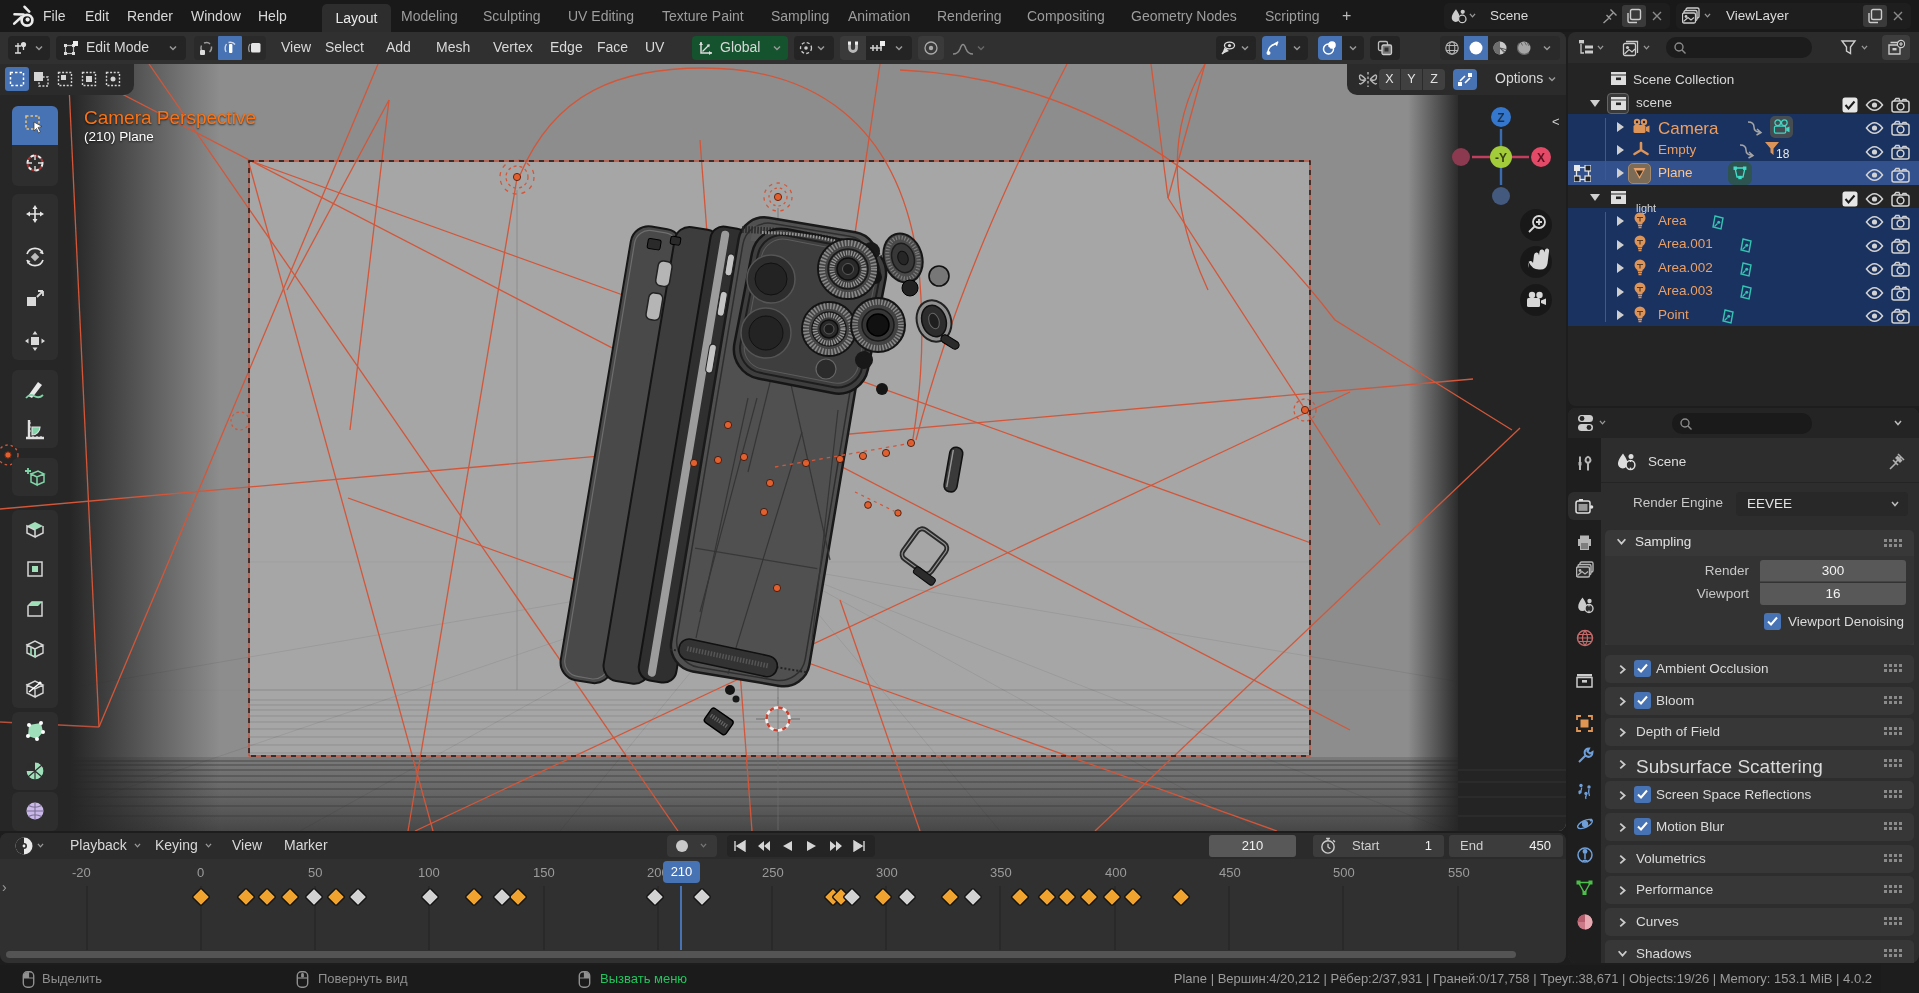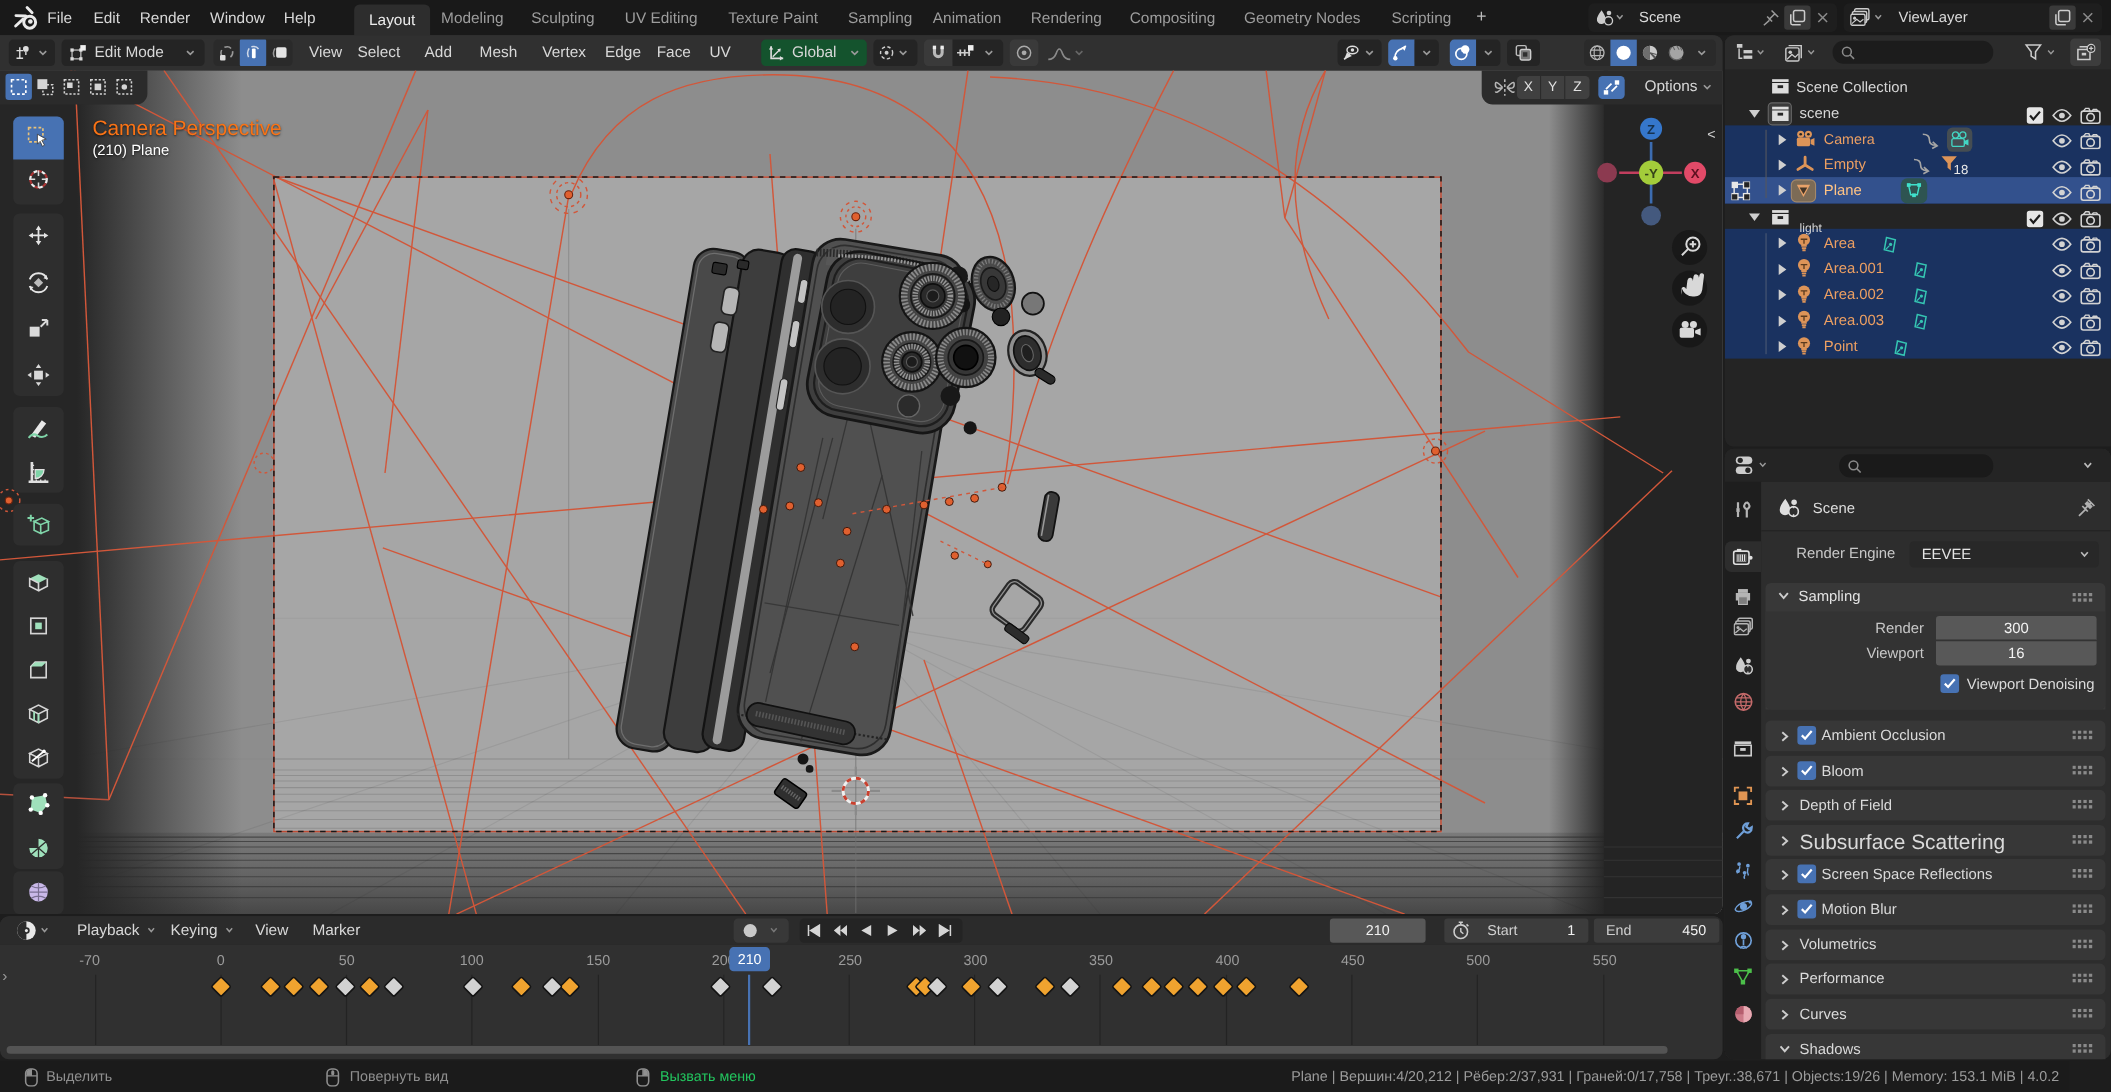--- a/index.html
+++ b/index.html
@@ -760,21 +760,21 @@
       <path d="M1 0 L8 5 L1 10 Z" fill="#cfcfcf"></path>
     </svg>
   <svg class="abs" style="left:64px;top:86px" width="18" height="17" viewBox="0 0 18 17">
     <circle cx="5" cy="4" r="3.2" fill="#dd9458"></circle>
       <circle cx="12" cy="4" r="3.2" fill="#dd9458"></circle>
     <circle cx="5" cy="4" r="1.2" fill="#242424"></circle>
       <circle cx="12" cy="4" r="1.2" fill="#242424"></circle>
     <rect x="1.5" y="7" width="12" height="8" rx="1.5" fill="#dd9458"></rect>
     <path d="M14 9 L17.5 7.5 V14.5 L14 13 Z" fill="#dd9458"></path>
   </svg>
-  <span class="abs" style="left:90px;top:87px;font-size:13px;color:#ec9f62">Camera</span>
+  <span class="abs" style="left:90px;top:87px;font-size:17px;color:#ec9f62">Camera</span>
   <svg class="abs" style="left:178px;top:88px" width="20" height="16" viewBox="0 0 20 16">
       <path d="M2 2 Q8 2 8 7 Q8 12 14 12 M11 9 L15 12.5 L10.5 15" stroke="#a5a5a5" stroke-width="1.5" fill="none"></path>
     </svg>
   <div class="abs" style="left:202px;top:84px;width:23px;height:22px;background:#454d52;border-radius:5px"></div>
   <svg class="abs" style="left:205px;top:87px" width="17" height="16" viewBox="0 0 18 17">
     <circle cx="5" cy="4" r="3" fill="none" stroke="#43d6c3" stroke-width="1.3"></circle>
       <circle cx="12" cy="4" r="3" fill="none" stroke="#43d6c3" stroke-width="1.3"></circle>
     <rect x="1.5" y="7.5" width="12" height="7.5" rx="1.5" fill="none" stroke="#43d6c3" stroke-width="1.3"></rect>
     <path d="M14 9.5 L17.5 8 V14 L14 12.5 Z" fill="#43d6c3"></path>
   </svg>
@@ -1380,21 +1380,21 @@
       <path d="M7.5 1.5 H11.5 M9.5 1.8 V3.5 M15 3.5 L16.8 5.3" stroke="#ccc" stroke-width="1.5"></path>
     </svg>
     <span class="abs" style="left:39px;top:3px;font-size:13px;color:#cfcfcf">Start</span>
     <span class="abs" style="right:12px;top:3px;font-size:13px;color:#f0f0f0">1</span>
   </div>
   <div class="abs" style="left:1449px;top:2px;width:114px;height:22px;background:#3c3c3c;border-radius:3px">
     <span class="abs" style="left:11px;top:3px;font-size:13px;color:#cfcfcf">End</span>
     <span class="abs" style="right:12px;top:3px;font-size:13px;color:#f0f0f0">450</span>
   </div>
 
-  <span class="abs" style="left:72px;top:32px;font-size:13px;color:#9b9b9b">-70</span>
+  <span class="abs" style="left:72px;top:32px;font-size:13px;color:#9b9b9b">-20</span>
   <span class="abs" style="left:197px;top:32px;font-size:13px;color:#9b9b9b">0</span>
   <span class="abs" style="left:308px;top:32px;font-size:13px;color:#9b9b9b">50</span>
   <span class="abs" style="left:418px;top:32px;font-size:13px;color:#9b9b9b">100</span>
   <span class="abs" style="left:533px;top:32px;font-size:13px;color:#9b9b9b">150</span>
   <span class="abs" style="left:647px;top:32px;font-size:13px;color:#9b9b9b">200</span>
   <span class="abs" style="left:762px;top:32px;font-size:13px;color:#9b9b9b">250</span>
   <span class="abs" style="left:876px;top:32px;font-size:13px;color:#9b9b9b">300</span>
   <span class="abs" style="left:990px;top:32px;font-size:13px;color:#9b9b9b">350</span>
   <span class="abs" style="left:1105px;top:32px;font-size:13px;color:#9b9b9b">400</span>
   <span class="abs" style="left:1219px;top:32px;font-size:13px;color:#9b9b9b">450</span>

